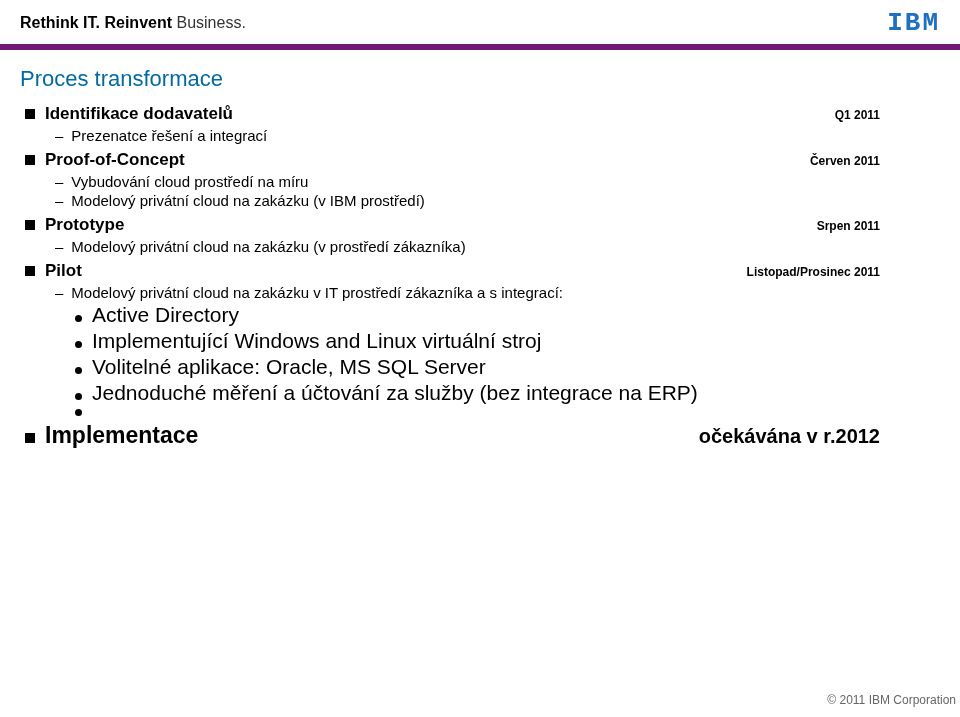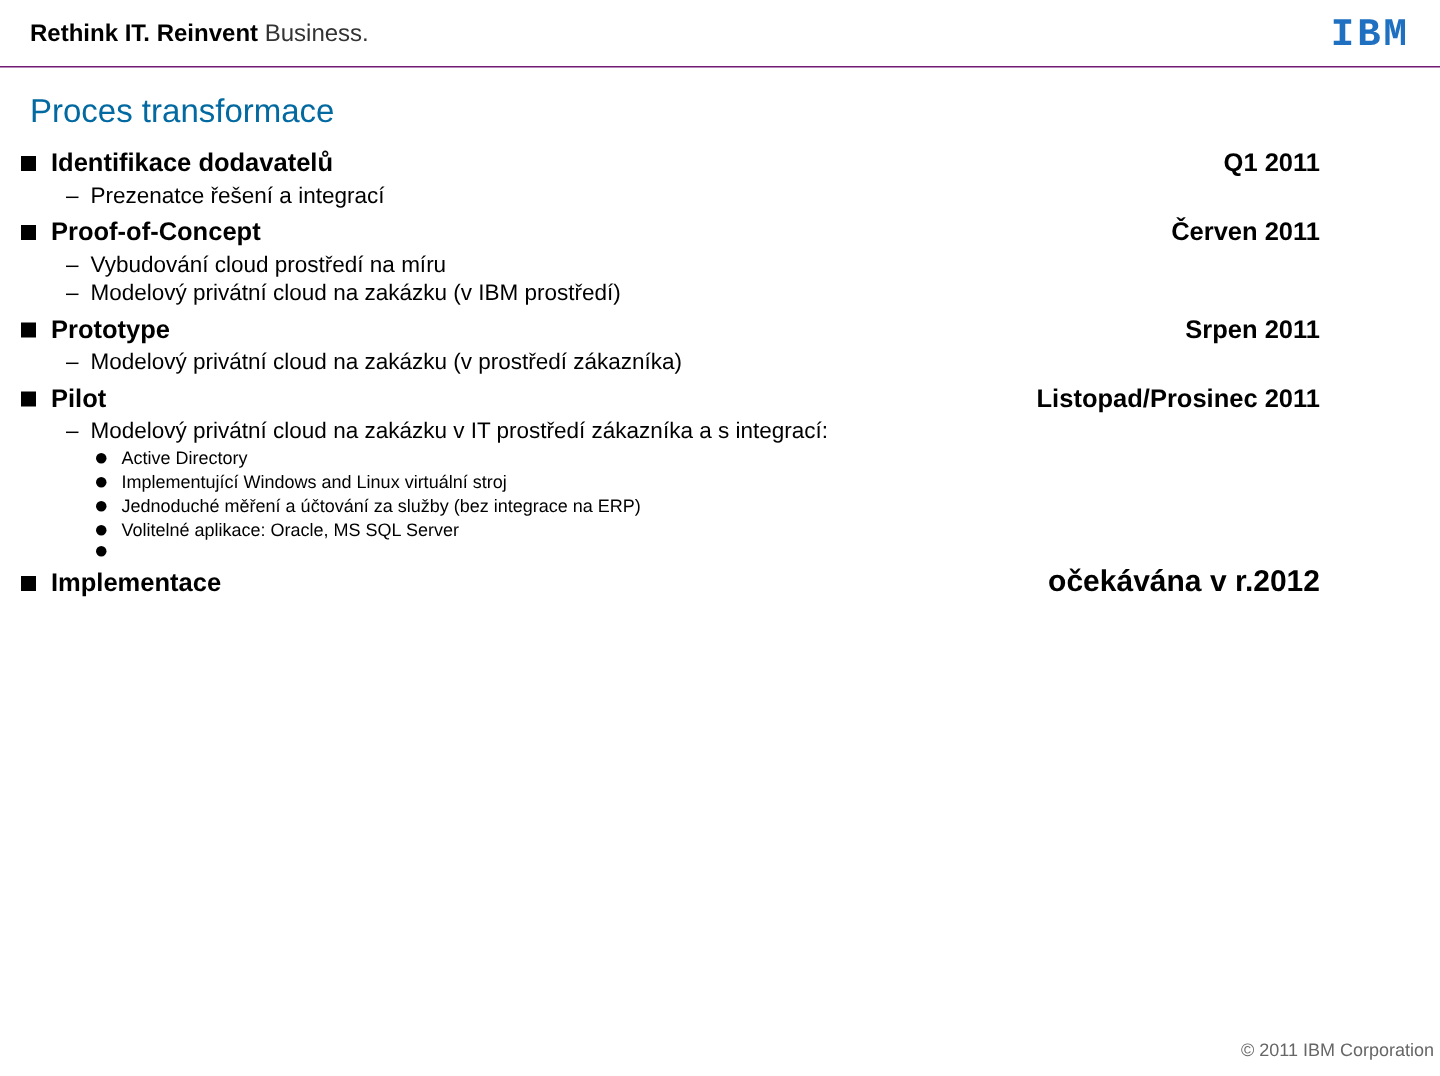--- a/index.html
+++ b/index.html
@@ -16,21 +16,21 @@
       font-size: 15px;
       color: #000000;
       overflow: hidden;
     }
 
     .header {
       display: flex;
       justify-content: space-between;
       align-items: center;
       padding: 10px 20px 8px 20px;
-      border-bottom: 1px solid #701a75;
+      border-bottom: 6px solid #701a75;
     }
 
     .header-logo-text {
       font-size: 16px;
       color: #333333;
     }
 
     .header-logo-text .rethink {
       font-weight: bold;
       color: #000;
@@ -58,21 +58,21 @@
     }
 
     .page-title {
       color: #0369a1;
       font-size: 22px;
       font-weight: normal;
       padding: 16px 20px 12px 20px;
     }
 
     .content {
-      padding: 0 20px 10px 14px;
+      padding: 0 20px 10px 25px;
     }
 
     .section {
       margin-bottom: 6px;
     }
 
     .main-item {
       display: flex;
       align-items: baseline;
       margin-bottom: 3px;
@@ -93,21 +93,21 @@
       flex: 1;
       align-items: baseline;
     }
 
     .main-item-text {
       font-size: 17px;
       font-weight: bold;
     }
 
     .main-item-date {
-      font-size: 17px;
+      font-size: 12px;
       font-weight: bold;
       margin-left: auto;
       padding-right: 60px;
     }
 
     .sub-item {
       display: flex;
       align-items: baseline;
       margin-left: 30px;
       margin-bottom: 2px;
@@ -135,31 +135,31 @@
     }
 
     .circle-item {
       display: flex;
       align-items: baseline;
       margin-left: 50px;
       margin-bottom: 2px;
     }
 
     .circle-item-text {
-      font-size: 12px;
+      font-size: 21px;
     }
 
     .implementace-row {
       display: flex;
       align-items: baseline;
       margin-top: 4px;
     }
 
     .implementace-text {
-      font-size: 17px;
+      font-size: 23px;
       font-weight: bold;
     }
 
     .implementace-date {
       font-size: 20px;
       font-weight: bold;
       margin-left: auto;
       padding-right: 60px;
     }
 
@@ -248,25 +248,25 @@
     <div class="circle-item">
       <span class="bullet-circle"></span>
       <span class="circle-item-text">Active Directory</span>
     </div>
     <div class="circle-item">
       <span class="bullet-circle"></span>
       <span class="circle-item-text">Implementující Windows and Linux virtuální stroj</span>
     </div>
     <div class="circle-item">
       <span class="bullet-circle"></span>
+      <span class="circle-item-text">Volitelné aplikace: Oracle, MS SQL Server</span>
+    </div>
+    <div class="circle-item">
+      <span class="bullet-circle"></span>
       <span class="circle-item-text">Jednoduché měření a účtování za služby (bez integrace na ERP)</span>
-    </div>
-    <div class="circle-item">
-      <span class="bullet-circle"></span>
-      <span class="circle-item-text">Volitelné aplikace: Oracle, MS SQL Server</span>
     </div>
     <div class="circle-item">
       <span class="bullet-circle"></span>
     </div>
   </div>
 
   <div class="section">
     <div class="main-item implementace-row">
       <span class="bullet-square"></span>
       <div class="main-item-content">

